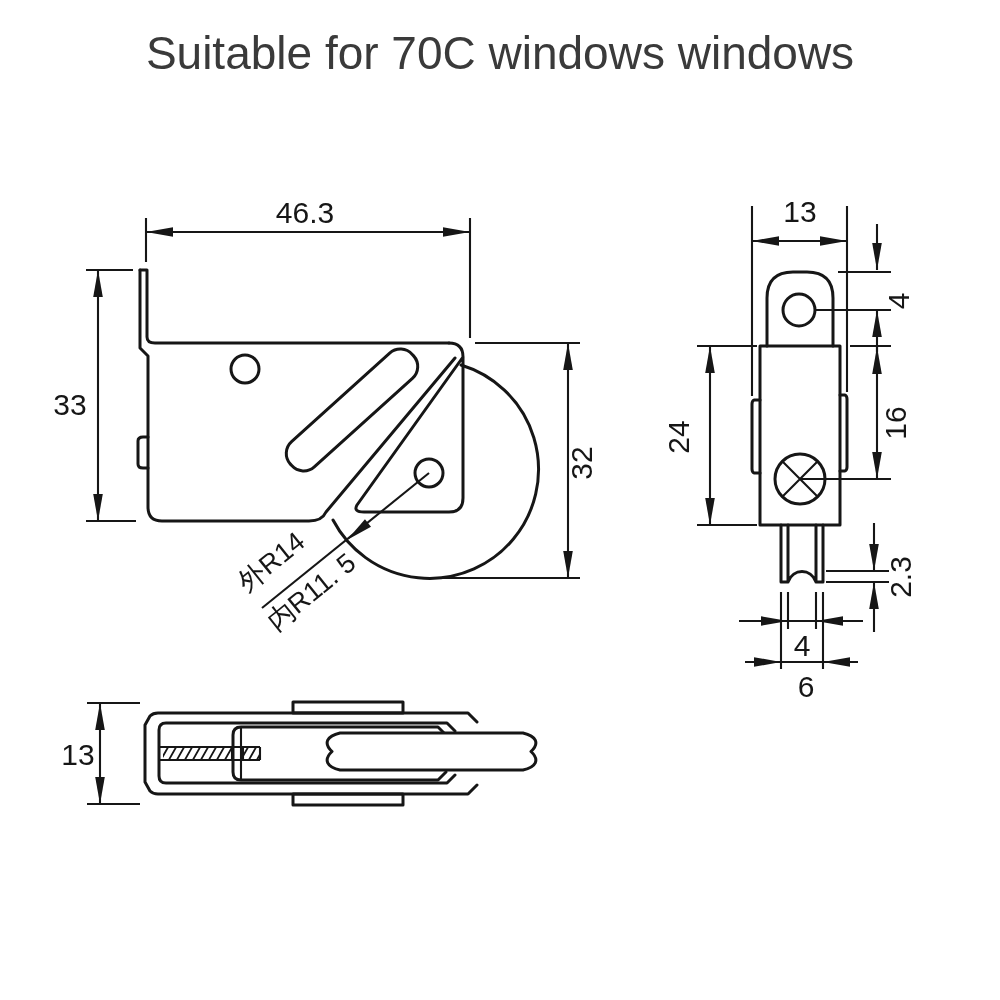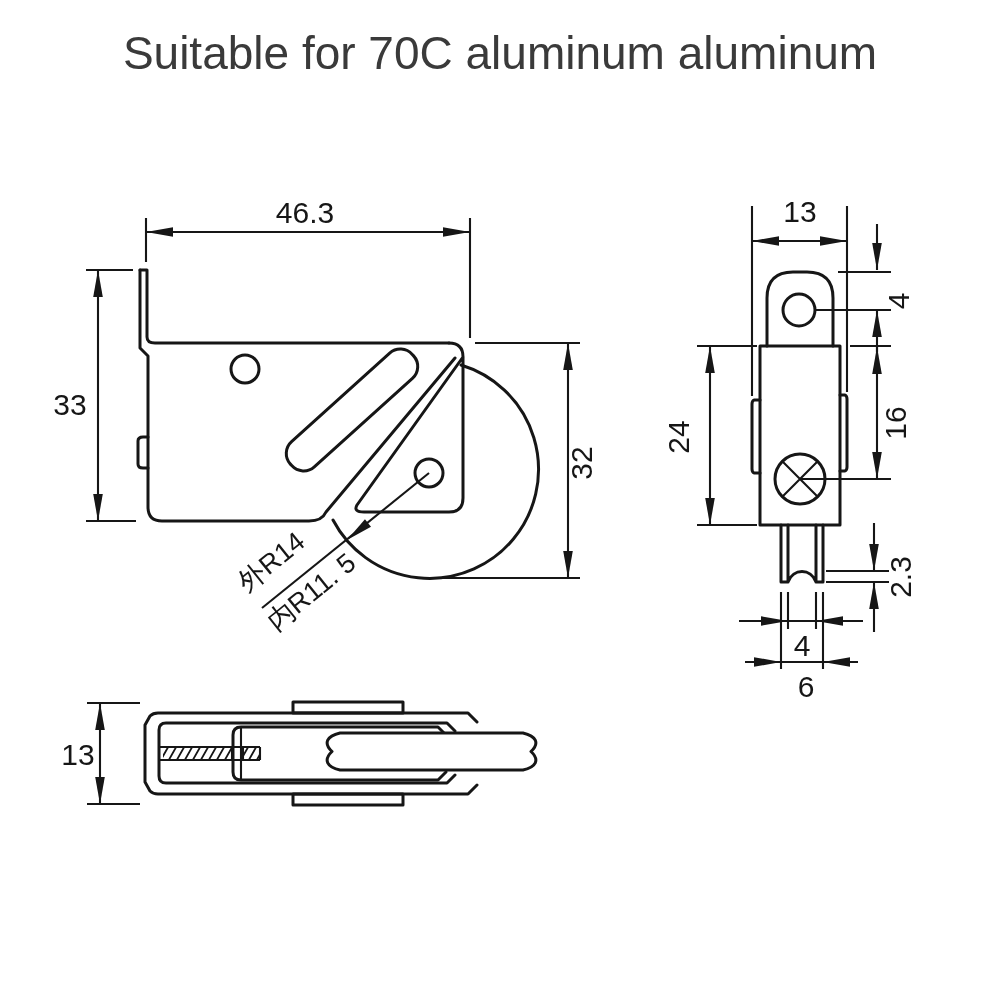--- a/index.html
+++ b/index.html
@@ -68,21 +68,21 @@
   }
   svg text.cjk {
     font-size: 27px;
   }
 </style>
 </head>
 <body>
 
 <div class="page">
 
-  <h1 class="page-title">Suitable for 70C aluminum aluminum</h1>
+  <h1 class="page-title">Suitable for 70C windows windows</h1>
 
   <svg class="drawing" width="1000" height="1000" viewBox="0 0 1000 1000">
 
     <defs>
       <path id="arrowhead" d="M0,0 L-27,-4.8 L-27,4.8 Z"></path>
       <clipPath id="rodclip">
         <rect x="163" y="748" width="69" height="12"></rect>
         <rect x="243" y="748" width="16" height="12"></rect>
       </clipPath>
     </defs>

